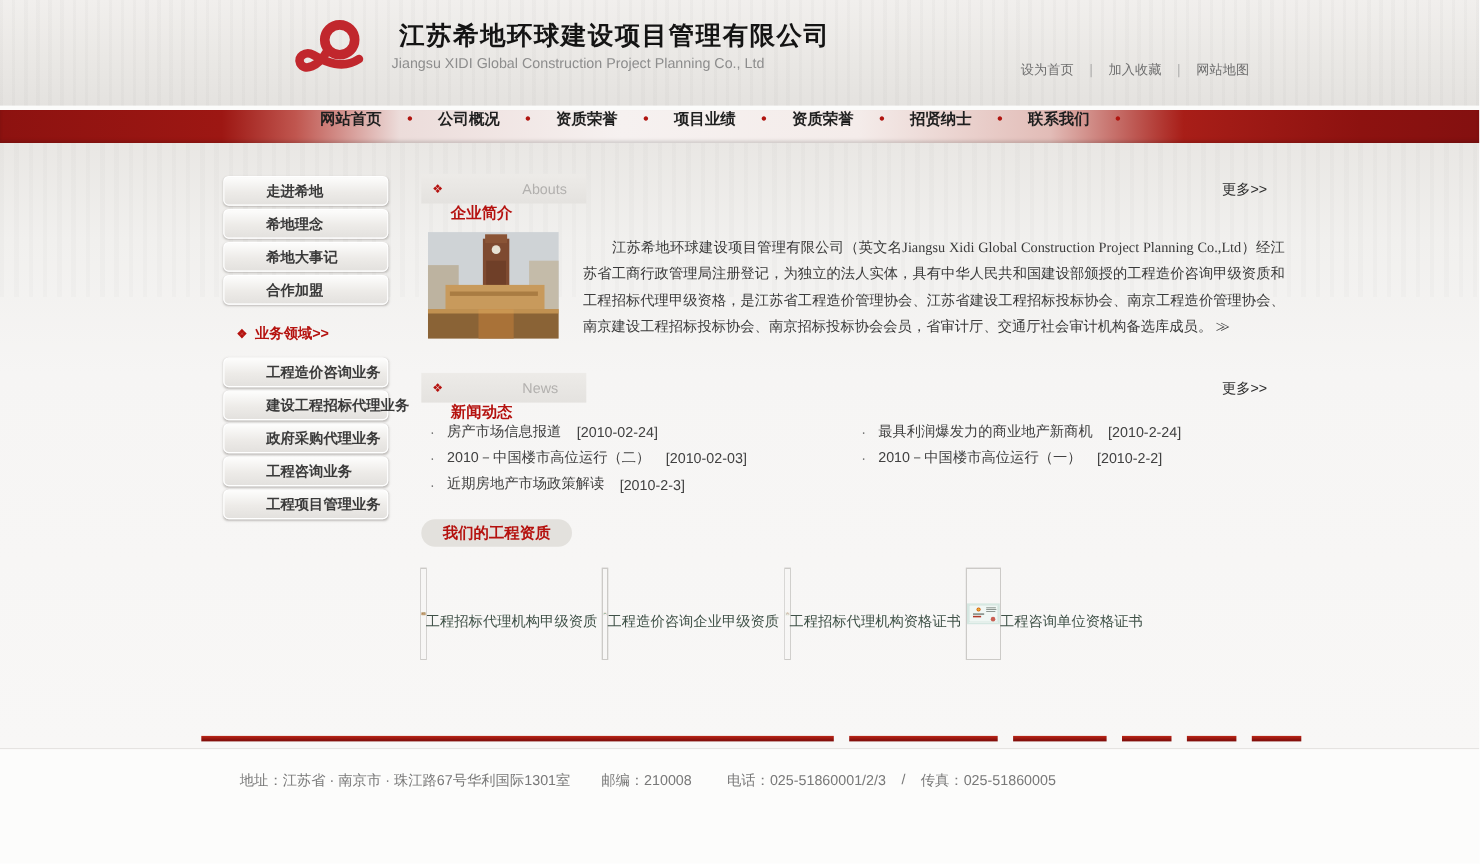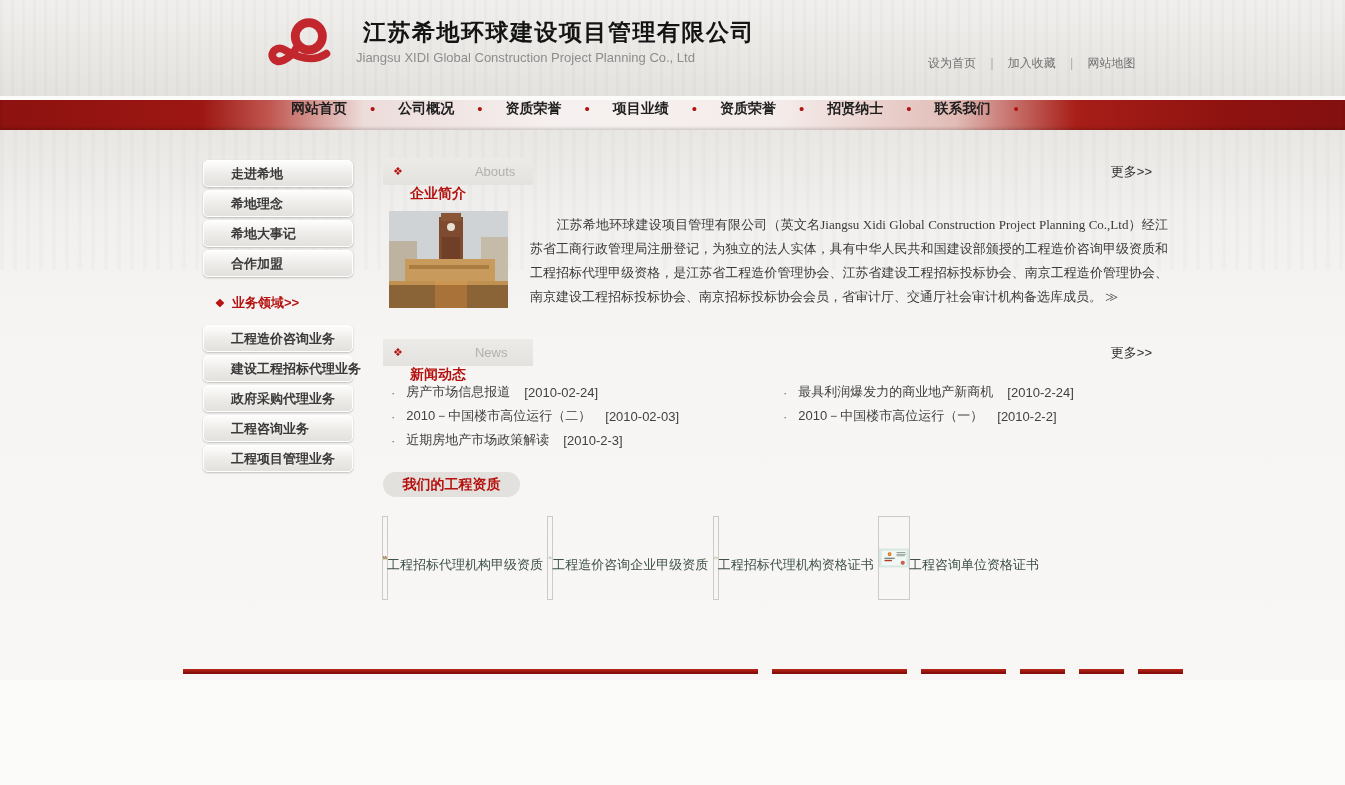--- a/index.html
+++ b/index.html
@@ -43,21 +43,21 @@
   .content-bg::after {
     content:""; position:absolute; left:0; top:0; width:100%; height:140px;
     background:repeating-linear-gradient(90deg, rgba(70,70,70,0.025) 0 4px, transparent 4px 13px);
   }
   
   .sidebar { position:absolute; left:203px; top:160px; width:150px; z-index:3; }
   .side-btn {
     height:27px; line-height:25px; margin-bottom:3px; border-radius:5px;
     background:linear-gradient(180deg,#fdfdfc 0%,#edebe8 55%,#e3e1de 100%);
     border:1px solid #ffffff; box-shadow:0 1px 2px rgba(110,105,100,0.4);
-    font-size:13px; font-weight:bold; color:#3a3a3a; padding-left:27px;
+    font-size:13px; font-weight:bold; color:#3a3a3a; padding-left:38px;
     cursor:pointer; white-space:nowrap;
   }
   .side-section { margin:17px 0 13px 12px; font-size:13px; font-weight:bold; color:#b5120f; white-space:nowrap; }
   .side-section .diamond { font-size:11px; margin-right:7px; }
   
   .main { position:absolute; left:383px; top:130px; width:785px; z-index:3; }
   .section-head { position:relative; height:27px; }
   .head-about { margin-top:28px; }
   .head-news { margin-top:4px; }
   .head-box {
@@ -304,14 +304,23 @@
   </div>
 
   <div class="footer-bar">
     <span class="seg" style="width:575px"></span>
     <span class="seg" style="width:135px"></span>
     <span class="seg" style="width:85px"></span>
     <span class="seg" style="width:45px"></span>
     <span class="seg" style="width:45px"></span>
     <span class="seg" style="width:45px"></span>
   </div>
+  <div class="footer-area">
+    <div class="footer-text">
+      <span>地址：江苏省 · 南京市 · 珠江路67号华利国际1301室</span>
+      <span class="fz">邮编：210008</span>
+      <span class="fp">电话：025-51860001/2/3</span>
+      <span class="fs">/</span>
+      <span>传真：025-51860005</span>
+    </div>
+  </div>
 
 </div>
 
 </body></html>

